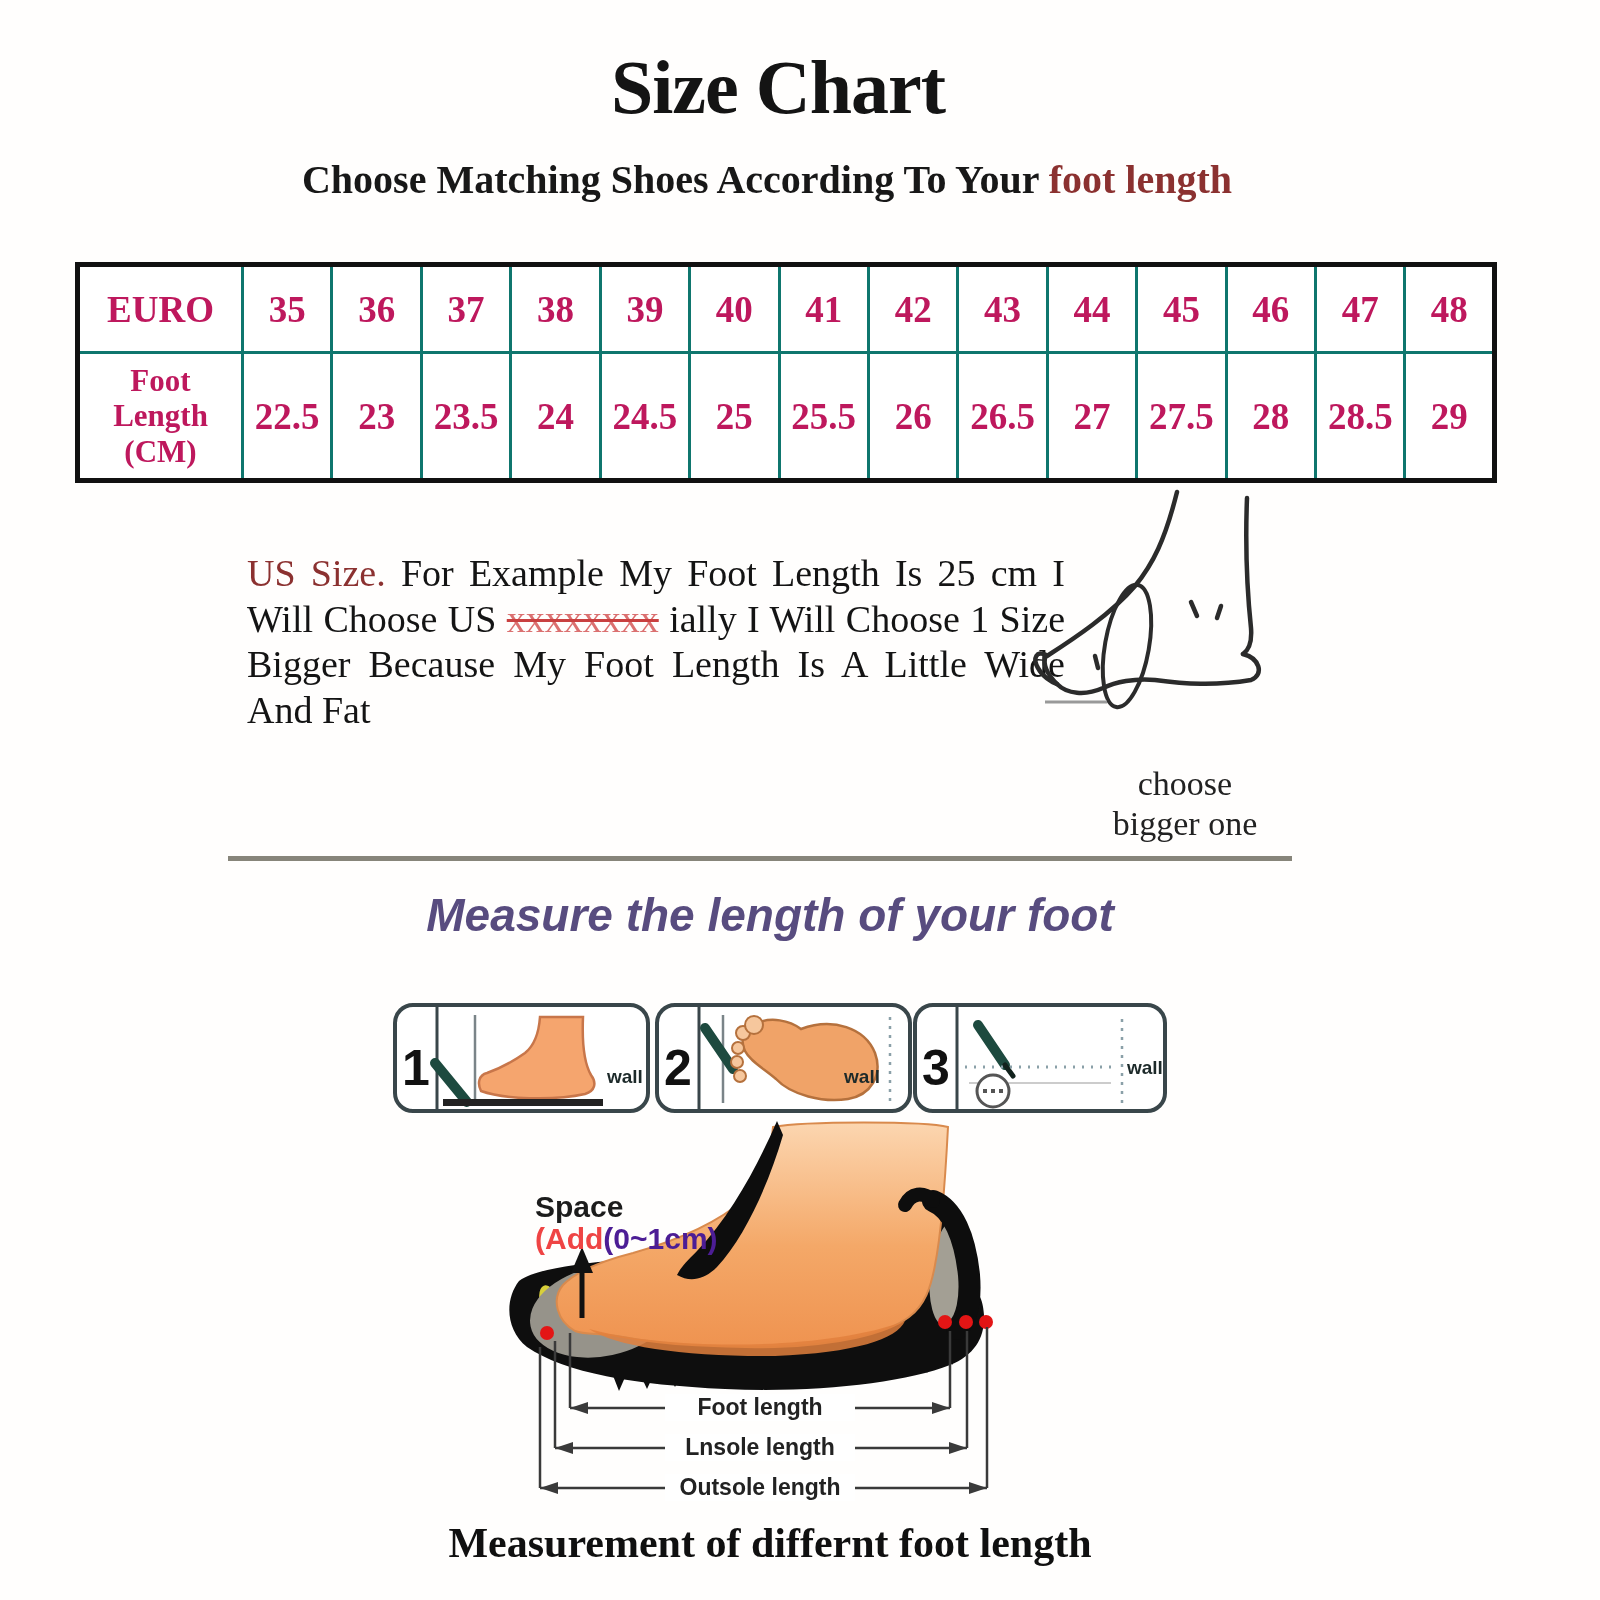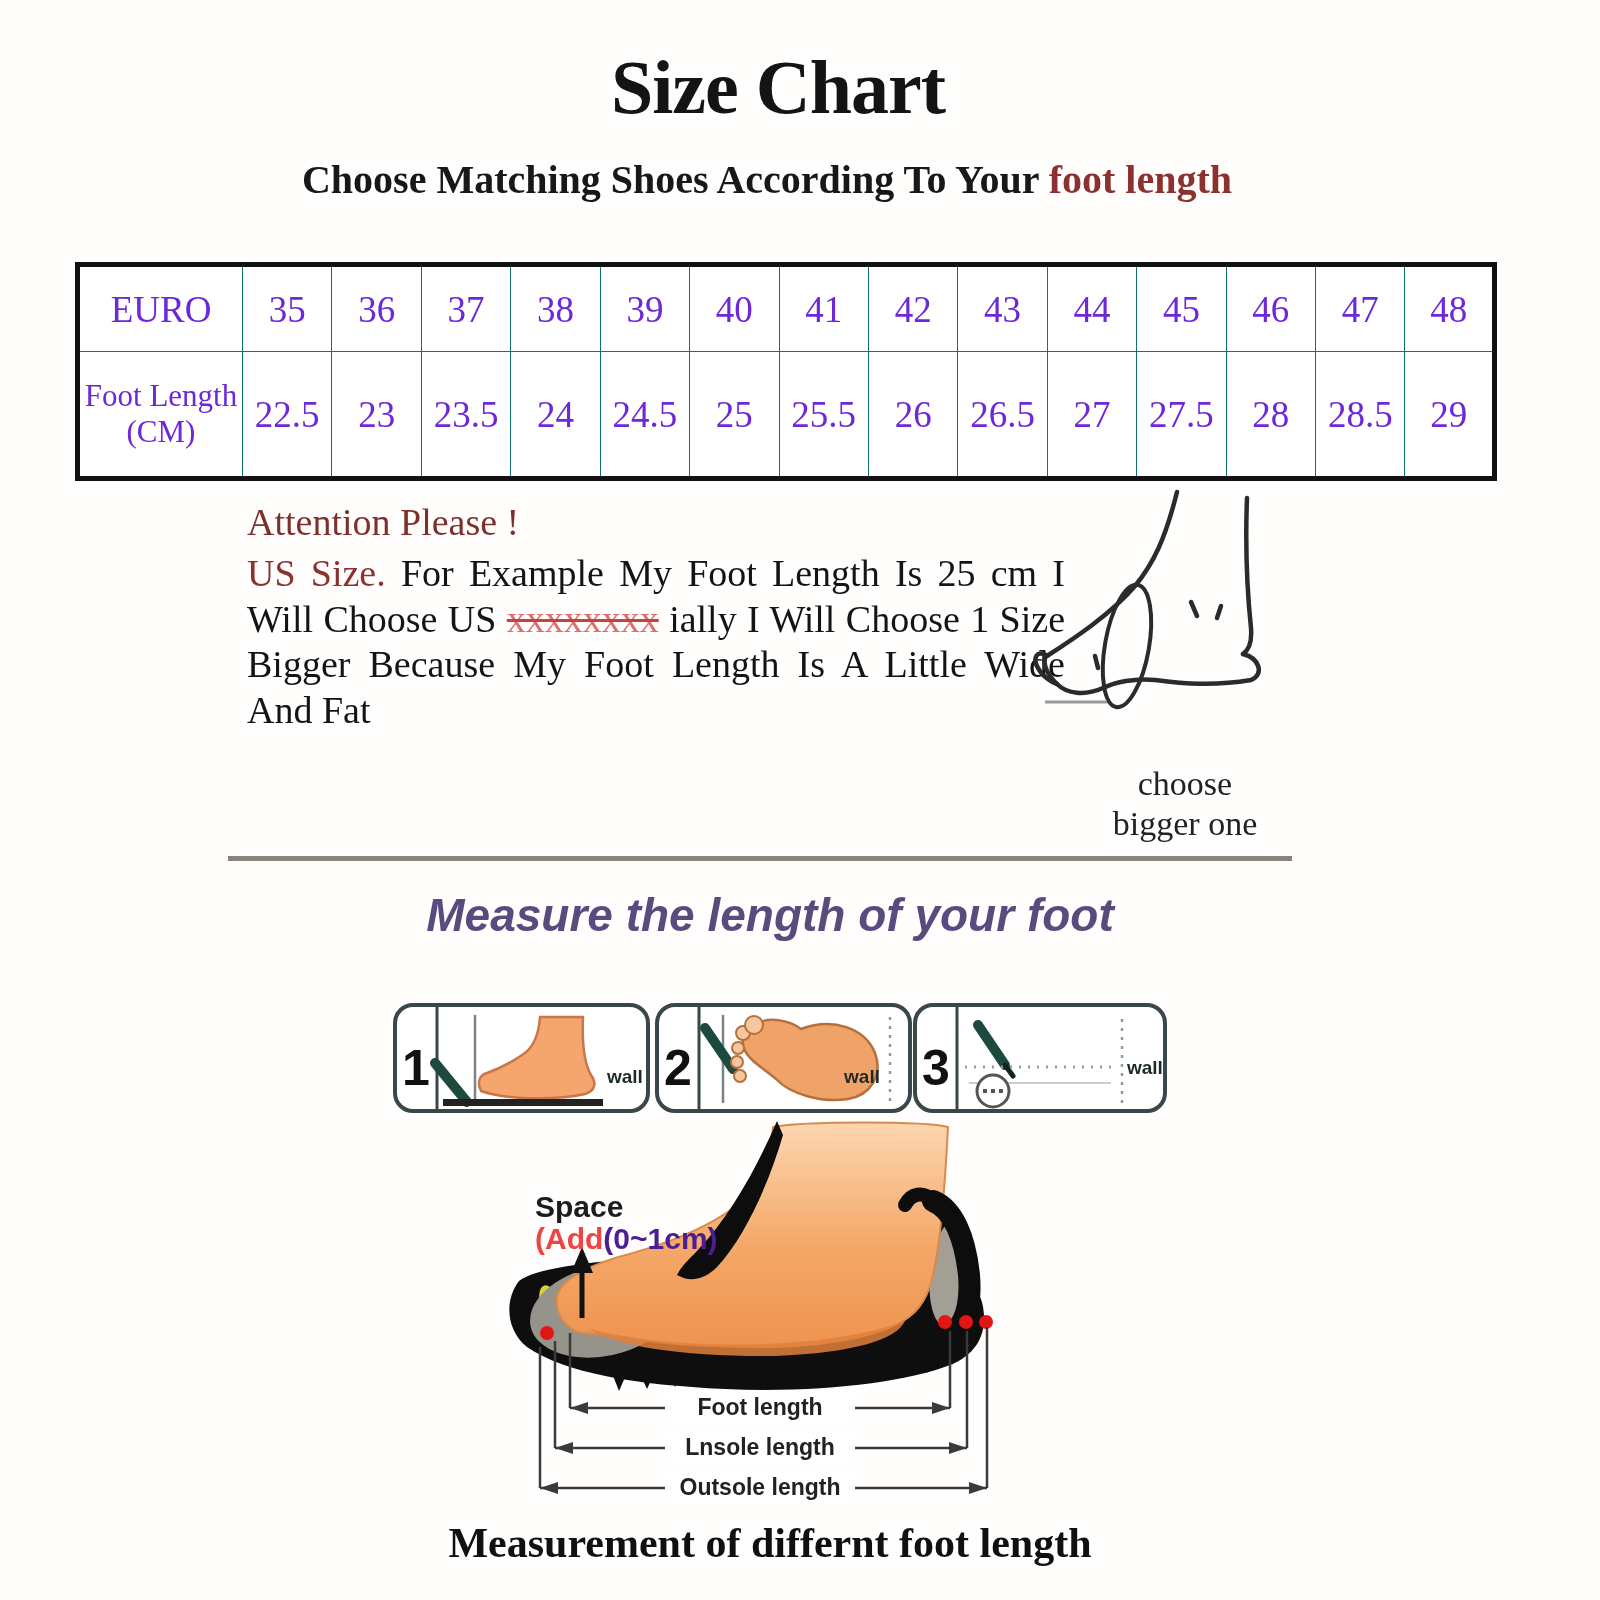--- a/index.html
+++ b/index.html
@@ -7,22 +7,22 @@
           font-family:"Liberation Serif",serif;color:#1b1b1b;}
   
   .page-title{position:absolute;top:44px;left:0;width:1556px;text-align:center;
               font-size:76px;font-weight:bold;letter-spacing:-1px;color:#141414;}
   .subtitle{position:absolute;top:156px;left:0;width:1534px;text-align:center;
             font-size:40px;font-weight:bold;color:#181818;}
   .maroon{color:#8b3130;}
   
   .size-table{position:absolute;left:75px;top:262px;width:1422px;border-collapse:collapse;
               table-layout:fixed;background:#fff;}
-  .size-table td{border:1px solid #0f766e;text-align:center;vertical-align:middle;
-                 font-weight:normal;font-size:37px;color:#6d28d9;padding:0;}
+  .size-table td{border:3px solid #0f766e;text-align:center;vertical-align:middle;
+                 font-weight:bold;font-size:37px;color:#be185d;padding:0;}
   .size-table{border:5px solid #111;}
   .size-table tr.r1 td{height:84px;}
   .size-table tr.r2 td{height:124px;}
   .size-table td.hdr2{font-size:31px;line-height:1.15;}
   
   .attn-head{position:absolute;left:247px;top:500px;font-size:38px;color:#7d2f2c;}
   .attn-para{position:absolute;left:247px;top:551px;width:818px;font-size:38px;
              line-height:45.5px;color:#141414;}
   .just{text-align:justify;text-align-last:justify;}
   .l1{padding-left:72px;}
@@ -96,21 +96,20 @@
           <td>26.5</td>
           <td>27</td>
           <td>27.5</td>
           <td>28</td>
           <td>28.5</td>
           <td>29</td>
         </tr>
   </tbody>
     </table>
 
-  <div class="attn-head">Attention Please !</div>
 
   <div class="attn-para">
     <div class="just"><span class="maroon">US Size.</span><span> For Example My Foot Length Is 25 cm I</span></div>
     <div class="just"><span>Will Choose US </span><span class="xxx">xxxxxxxx</span><span> ially I Will Choose 1 Size</span></div>
     <div class="just">Bigger Because My Foot Length Is A Little Wide</div>
     <div>And Fat</div>
   </div>
 
   <svg class="foot-sketch" width="365" height="290" viewBox="0 0 365 290">
     <g fill="none" stroke="#2b2b2b" stroke-width="4.5" stroke-linecap="round">

